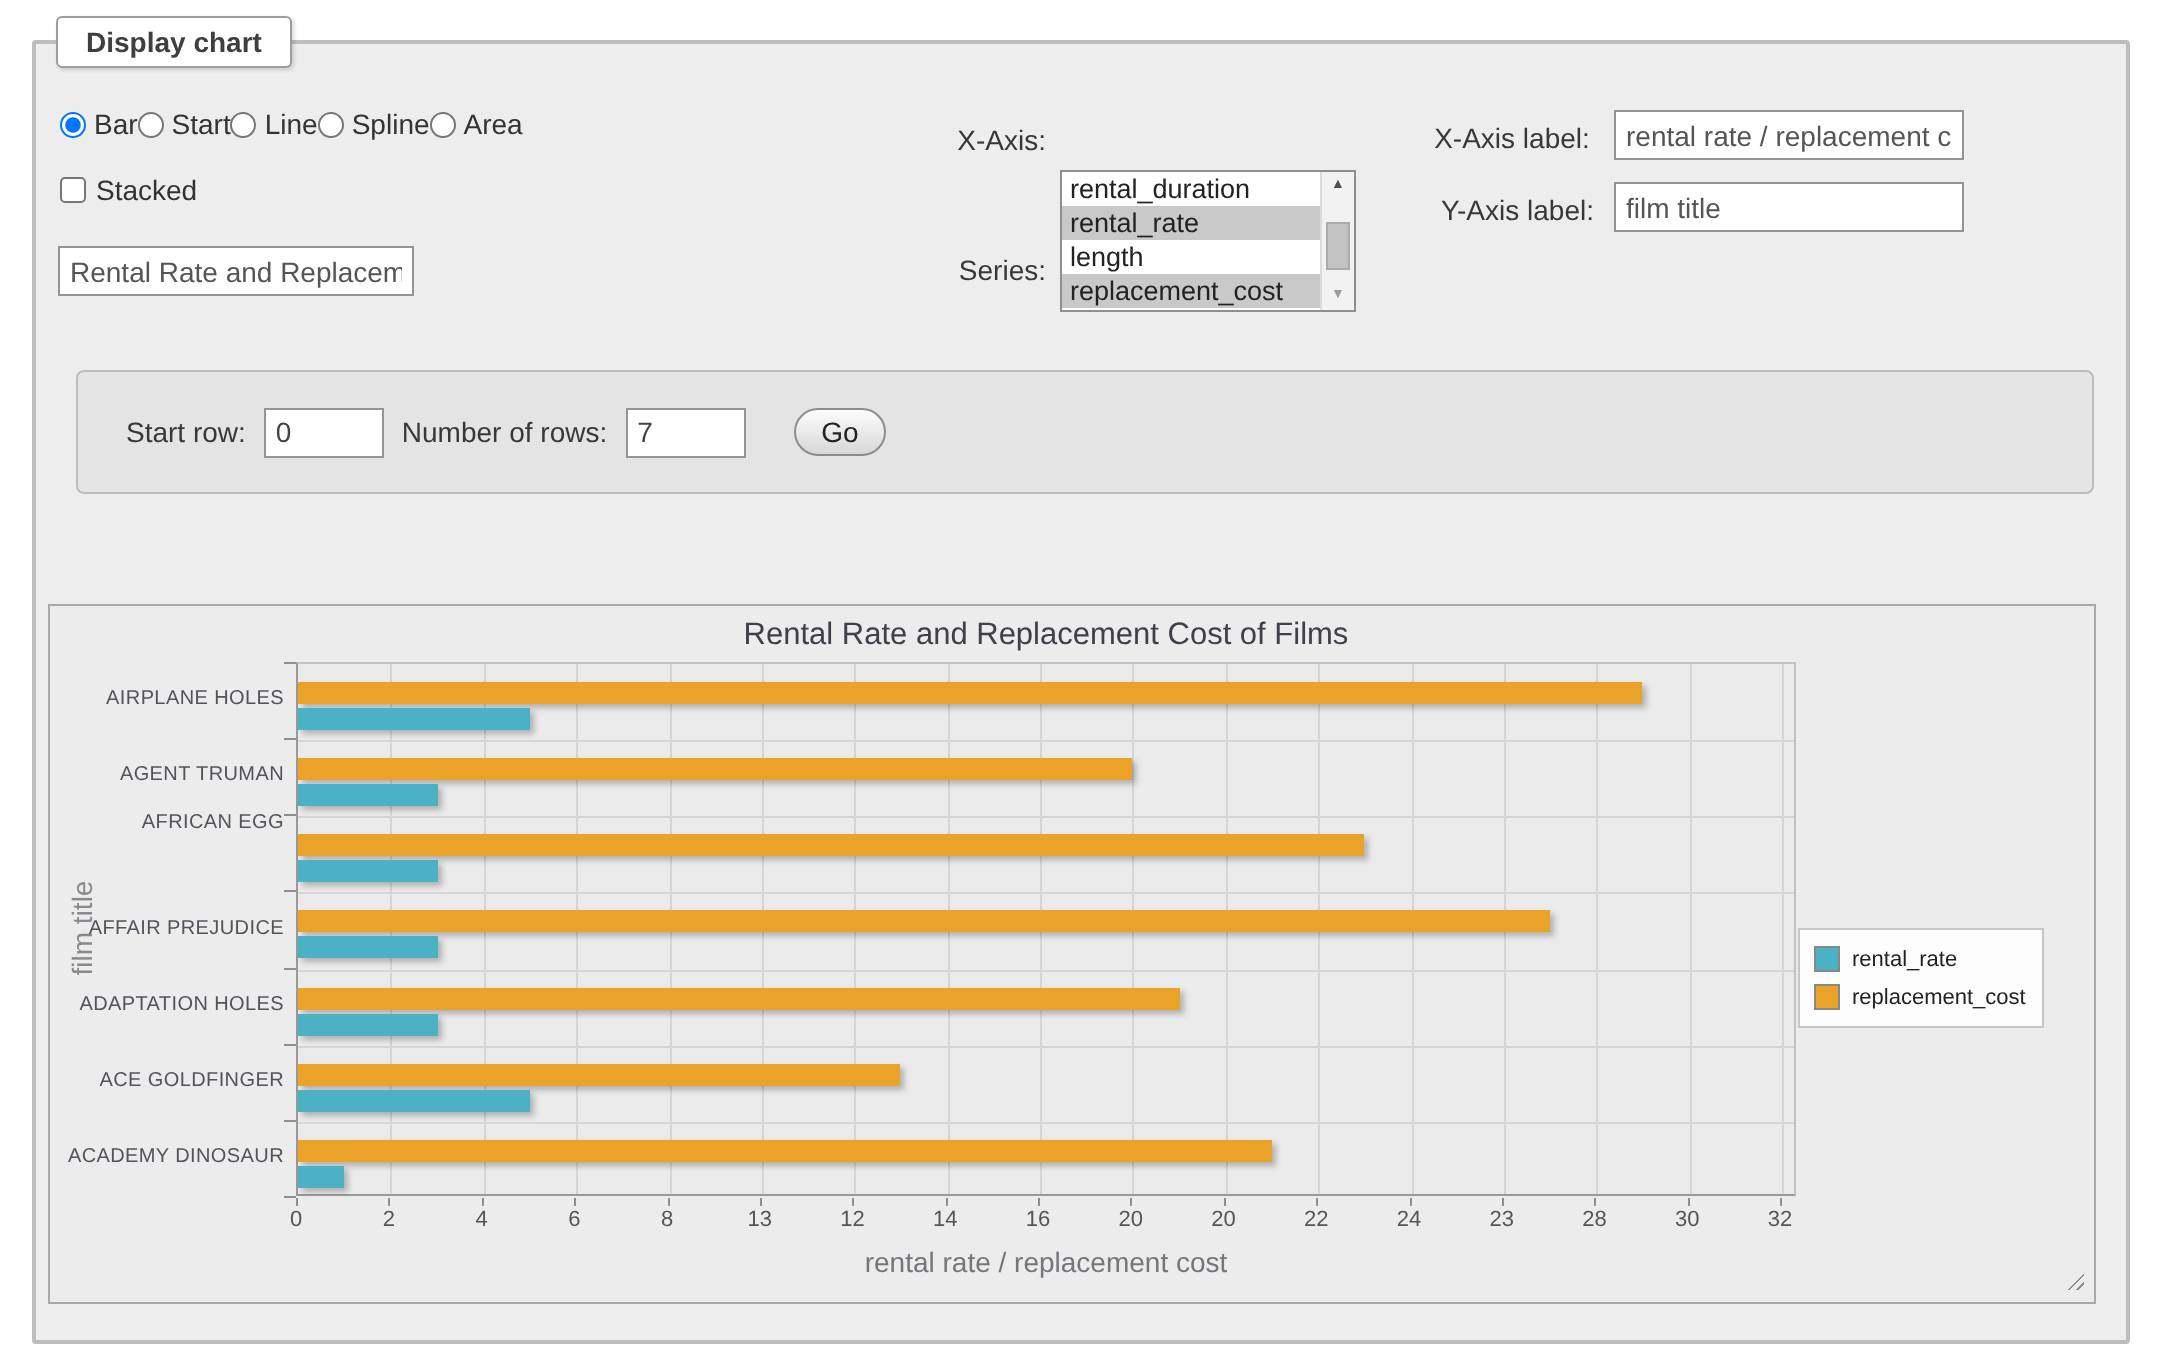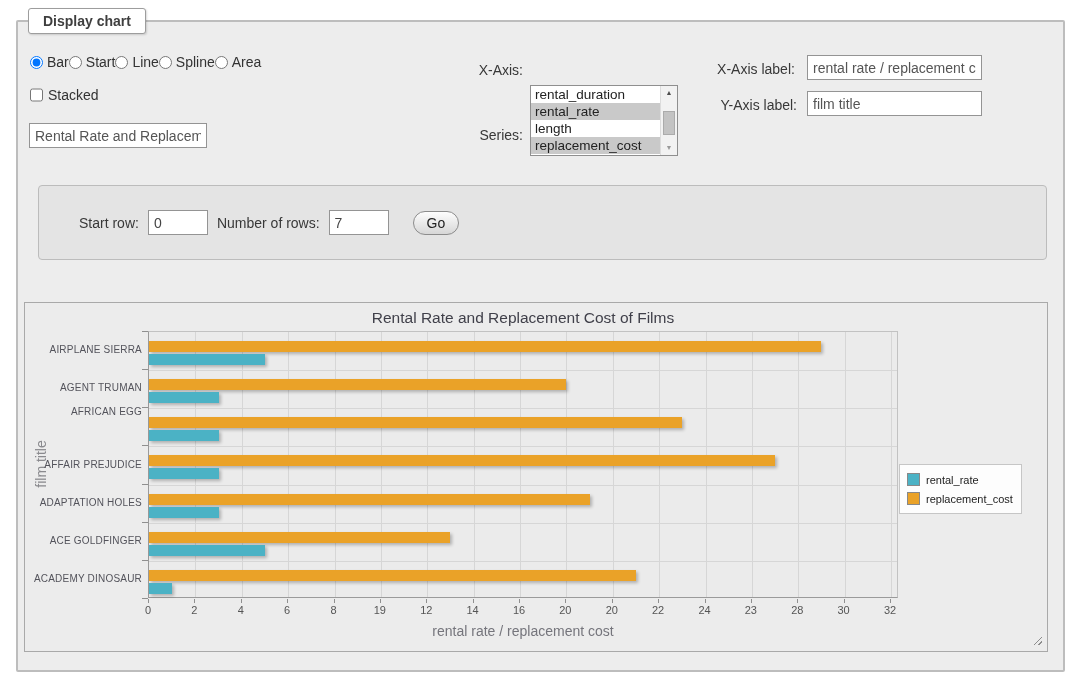--- a/index.html
+++ b/index.html
@@ -51,23 +51,23 @@
   .sb-thumb { position:absolute; left:2px; right:2px; top:25px; height:24px;
     background:#c3c3c3; border:1px solid #ababab; }
 
   .axis-input { position:absolute; left:807px; width:175px; height:25px;
     border:1px solid #949494; background:#fff; font-size:14px; color:#555;
     padding:2px 5px; font-family:"Liberation Sans", sans-serif; }
   #xal-input { top:55px; }
   #yal-input { top:91px; }
 
   
-  .row-panel { position:absolute; left:38px; top:185px; width:1009px; height:75px;
+  .row-panel { position:absolute; left:38px; top:185px; width:1009px; height:62px;
     background:#e4e4e4; border:1px solid #bcbcbc; border-radius:4px;
-    display:flex; align-items:center; padding-left:40px; gap:9px;
+    display:flex; align-items:center; padding-left:24px; gap:9px;
     font-size:14px; color:#383838; }
   .row-panel input { width:60px; height:25px; border:1px solid #949494; background:#fff;
     font-size:14px; color:#444; padding:2px 5px; font-family:"Liberation Sans", sans-serif; }
   .go-btn { margin-left:15px; height:24px; padding:0 13px; border:1px solid #8c8c8c;
     border-radius:12px; background:linear-gradient(#fdfdfd,#d7d7d7); font-size:14px;
     color:#222; font-family:"Liberation Sans", sans-serif; cursor:pointer; }
 
   
   .chart-box { position:absolute; left:24px; top:302px; width:1024px; height:350px;
     background:#ececec; border:1px solid #a9a9a9; overflow:hidden; }
@@ -212,21 +212,21 @@
         <div class="legend-row">
           <div class="legend-swatch" style="background: rgb(75, 178, 197);"></div>
           <div class="legend-label">rental_rate</div>
         </div>
         <div class="legend-row">
           <div class="legend-swatch" style="background: rgb(234, 162, 40);"></div>
           <div class="legend-label">replacement_cost</div>
         </div>
       </div>
     <div class="resize-handle"></div>
-  <div class="cat-label" style="top: 41.0714px;">AIRPLANE SIERRA</div>
+  <div class="cat-label" style="top: 41.0714px;">AIRPLANE HOLES</div>
       <div class="cat-label" style="top: 79.2143px;">AGENT TRUMAN</div>
       <div class="cat-label" style="top: 103px;">AFRICAN EGG</div>
       <div class="cat-label" style="top: 155.5px;">AFFAIR PREJUDICE</div>
       <div class="cat-label" style="top: 193.643px;">ADAPTATION HOLES</div>
       <div class="cat-label" style="top: 231.786px;">ACE GOLDFINGER</div>
       <div class="cat-label" style="top: 269.929px;">ACADEMY DINOSAUR</div>
       <div class="cat-tick" style="top: 28px;"></div>
       <div class="cat-tick" style="top: 66.1429px;"></div>
       <div class="cat-tick" style="top: 104.286px;"></div>
       <div class="cat-tick" style="top: 142.429px;"></div>
@@ -238,21 +238,21 @@
       <div class="x-tick-label" style="left: 108px;">0</div>
       <div class="x-tick-mark" style="left: 169.375px;"></div>
       <div class="x-tick-label" style="left: 154.375px;">2</div>
       <div class="x-tick-mark" style="left: 215.75px;"></div>
       <div class="x-tick-label" style="left: 200.75px;">4</div>
       <div class="x-tick-mark" style="left: 262.125px;"></div>
       <div class="x-tick-label" style="left: 247.125px;">6</div>
       <div class="x-tick-mark" style="left: 308.5px;"></div>
       <div class="x-tick-label" style="left: 293.5px;">8</div>
       <div class="x-tick-mark" style="left: 354.875px;"></div>
-      <div class="x-tick-label" style="left: 339.875px;">19</div>
+      <div class="x-tick-label" style="left: 339.875px;">13</div>
       <div class="x-tick-mark" style="left: 401.25px;"></div>
       <div class="x-tick-label" style="left: 386.25px;">12</div>
       <div class="x-tick-mark" style="left: 447.625px;"></div>
       <div class="x-tick-label" style="left: 432.625px;">14</div>
       <div class="x-tick-mark" style="left: 494px;"></div>
       <div class="x-tick-label" style="left: 479px;">16</div>
       <div class="x-tick-mark" style="left: 540.375px;"></div>
       <div class="x-tick-label" style="left: 525.375px;">20</div>
       <div class="x-tick-mark" style="left: 586.75px;"></div>
       <div class="x-tick-label" style="left: 571.75px;">20</div>

